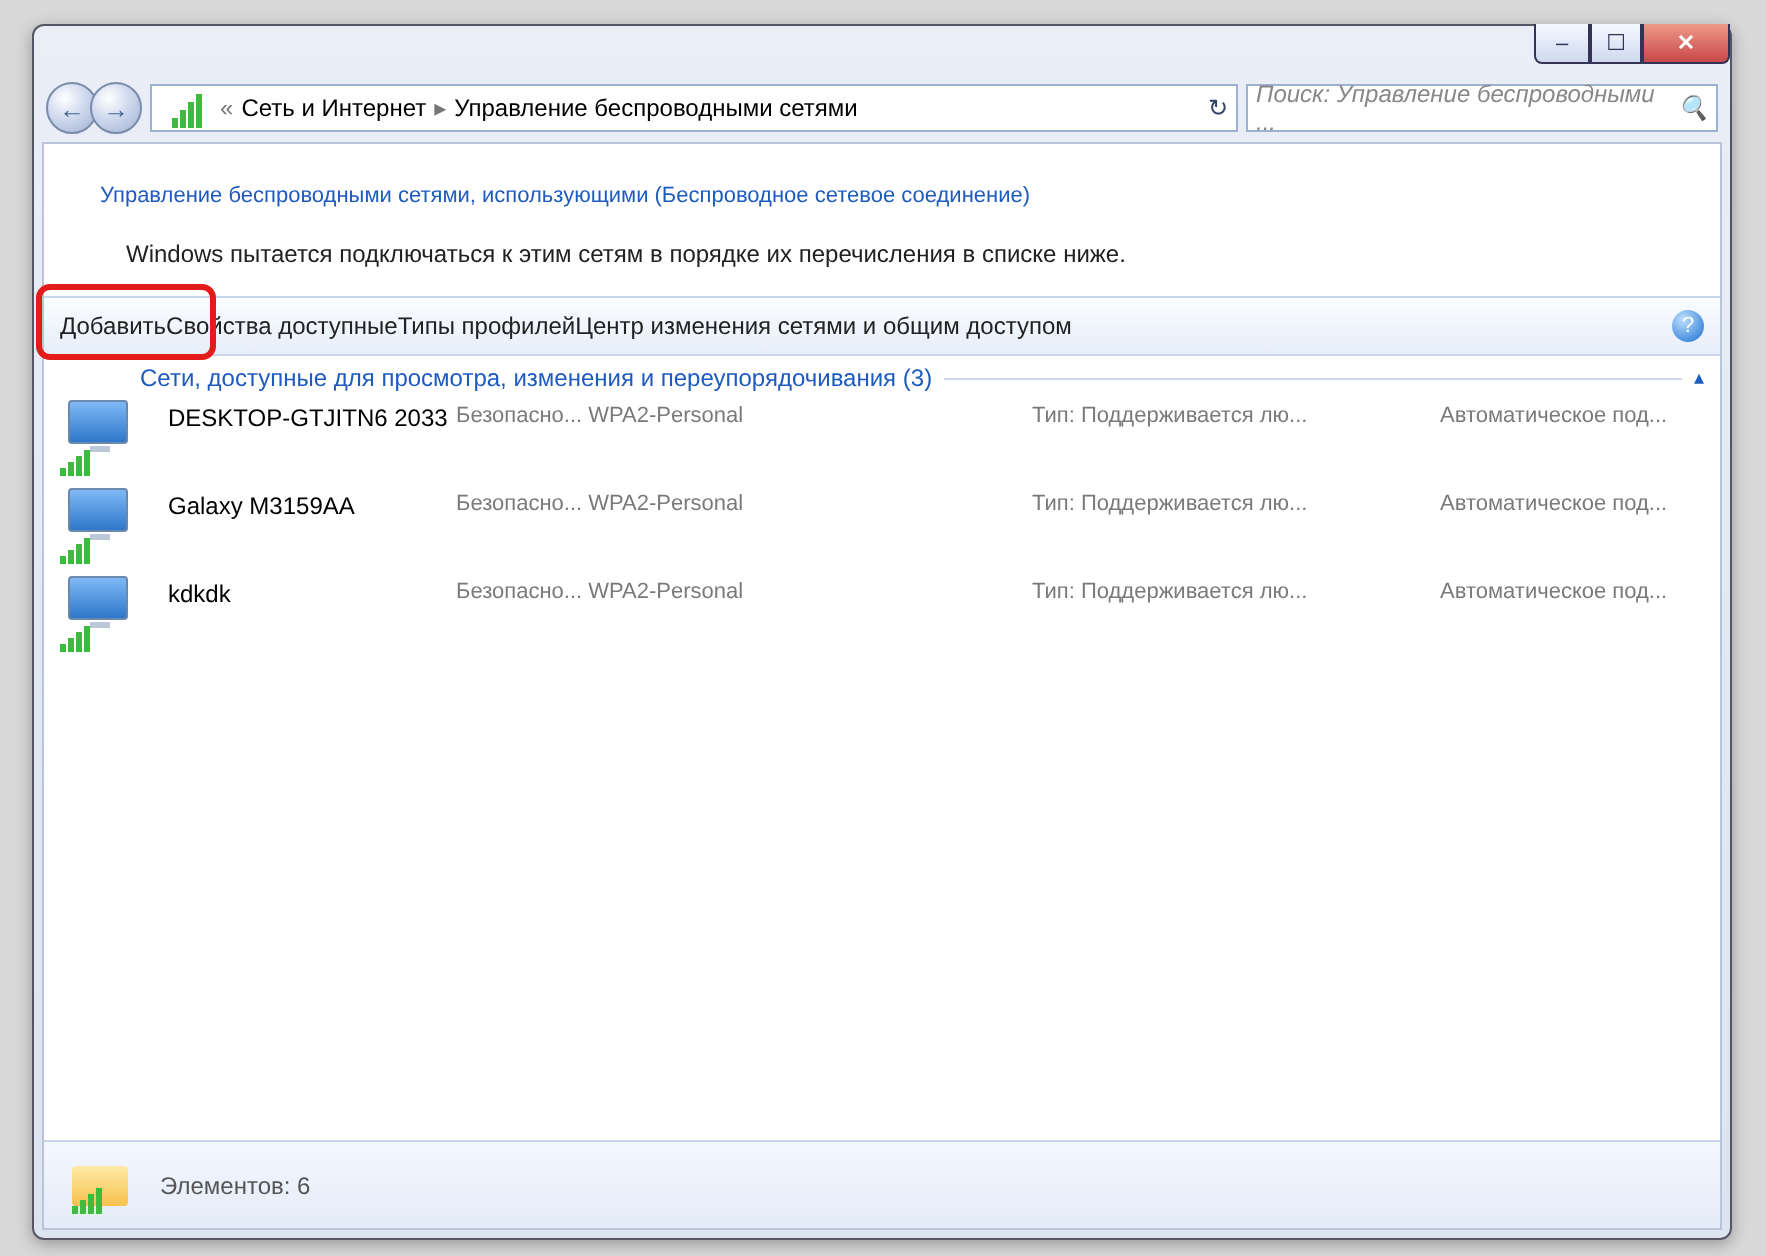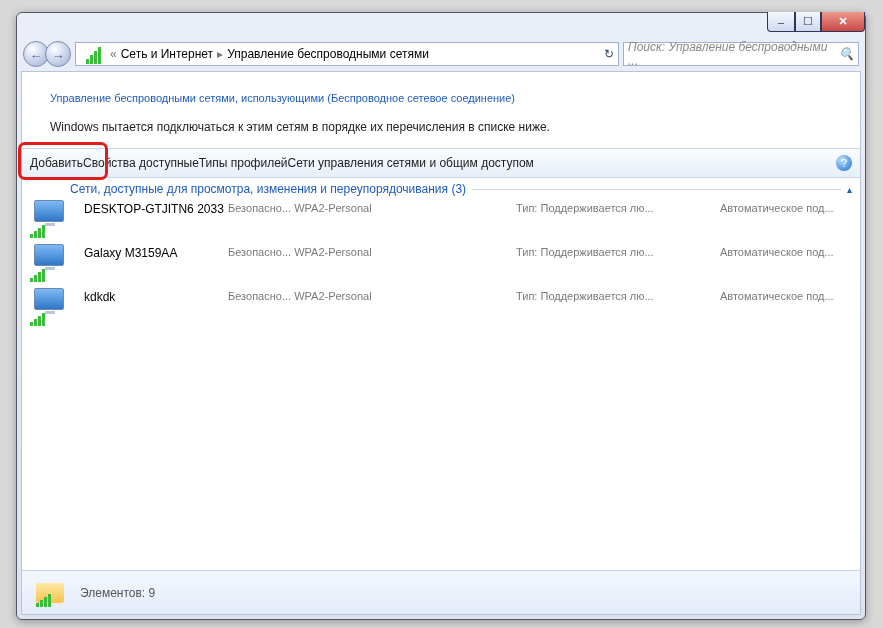--- a/index.html
+++ b/index.html
@@ -87,21 +87,21 @@
   }
   .search .mag{ margin-left:auto; color:#346; }
   .content-outer {
     position:absolute;
     left:4px; right:4px; top:58px; bottom:4px;
     background:#fff;
     border:1px solid #b9c4d8;
   }
   .head-block { padding: 20px 28px 14px; }
   .page-title { color:#1e5bbf; font-size:11px; font-weight:400; }
-  .page-desc { margin-top:16px; font-size:12px; color:#222; }
+  .page-desc { margin-top:16px; font-size:12px; color:#222;margin-left:13px; }
   .toolbar {
     height: 30px;
     background: linear-gradient(#fafdff,#e6eef9);
     border-top:1px solid #c9d6ea;
     border-bottom:1px solid #c9d6ea;
     display: flex; align-items: center;
     padding: 0 8px; gap: 0;
     font-size: 12px;
     position:relative;
   }
@@ -230,21 +230,21 @@
     <div class="head-block">
       <div class="page-title">Управление беспроводными сетями, использующими (Беспроводное сетевое соединение)</div>
       <div class="page-desc">Windows пытается подключаться к этим сетям в порядке их перечисления в списке ниже.</div>
     </div>
 
     <div class="toolbar">
       <div class="highlight-box"></div>
       <span class="tb-item">Добавить</span>
       <span class="tb-item">Свойства доступные</span>
       <span class="tb-item">Типы профилей</span>
-      <span class="tb-item">Сети управления сетями и общим доступом</span>
+      <span class="tb-item">Центр изменения сетями и общим доступом</span>
       <span class="help">?</span>
     </div>
 
     <div class="group-header">
       <span>Сети, доступные для просмотра, изменения и переупорядочивания (3)</span>
       <span class="line"></span>
       <span class="chev">▴</span>
     </div>
 
     <div class="list" id="net-list">
@@ -307,17 +307,17 @@
     <div class="status-bar">
       <div class="folder">
         <div class="fld"></div>
         <div class="sig">
             <span></span>
             <span></span>
             <span></span>
             <span></span>
           </div>
       </div>
-      <span>Элементов: 9</span>
+      <span>Элементов: 6</span>
     </div>
 
   </div>
 </div>
 
 </body></html>

